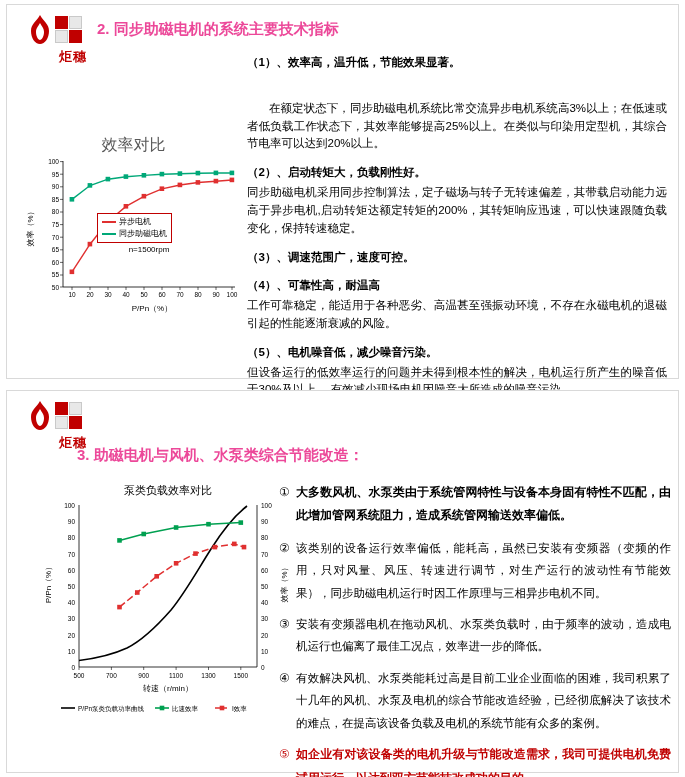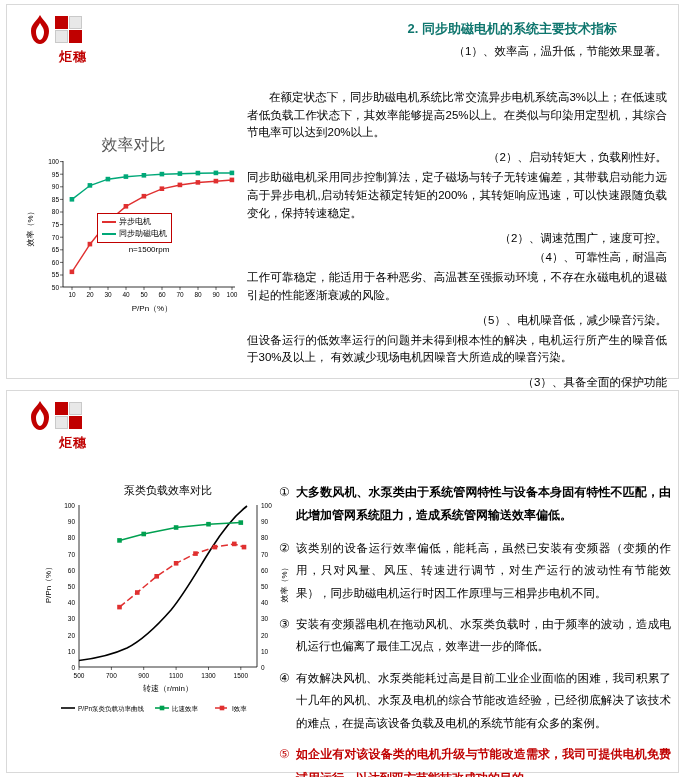--- a/index.html
+++ b/index.html
@@ -59,42 +59,41 @@
     font-weight: bold;
     letter-spacing: 1px;
     text-align: right;
     margin-top: 3px;
     padding-left: 2px;
   }
 
   
   .slide-title {
     position: absolute;
-    font-size: 13px;
+    font-size: 15px;
     font-weight: bold;
-    color: #0f766e;
-    text-align: right;
+    color: #ec4899;
+    text-align: left;
   }
   #slide-1 .slide-title { left: 90px; top: 15px; width: 520px; }
   #slide-2 .slide-title { left: 70px; top: 55px; width: 560px; }
 
   
   .s1-right {
     position: absolute;
     left: 240px;
     top: 38px;
     width: 420px;
     font-size: 11.5px;
     line-height: 1.55;
     color: #000;
   }
   .s1-right .h {
-    font-weight: normal;
-    margin: 0 0 2px 0;
-    text-align: right;
+    font-weight: bold;
+    margin: 11px 0 2px 0;
   }
   .s1-right .p {
     margin: 0 0 7px 0;
     text-align: justify;
     text-indent: 0;
   }
   .s1-right .p.ind { text-indent: 22px; margin-top: 28px; }
 
   
   .chart1-wrap {
@@ -288,21 +287,21 @@
         <span>同步助磁电机</span>
       </div>
     </div>
   </div>
 
   <div class="s1-right">
     <div class="h">（1）、效率高，温升低，节能效果显著。</div>
     <div class="p ind">在额定状态下，同步助磁电机系统比常交流异步电机系统高3%以上；在低速或者低负载工作状态下，其效率能够提高25%以上。在类似与印染用定型机，其综合节电率可以达到20%以上。</div>
     <div class="h">（2）、启动转矩大，负载刚性好。</div>
     <div class="p">同步助磁电机采用同步控制算法，定子磁场与转子无转速偏差，其带载启动能力远高于异步电机,启动转矩达额定转矩的200%，其转矩响应迅速，可以快速跟随负载变化，保持转速稳定。</div>
-    <div class="h">（2）、调速范围广，速度可控。</div>
+    <div class="h">（3）、调速范围广，速度可控。</div>
     <div class="h">（4）、可靠性高，耐温高</div>
     <div class="p">工作可靠稳定，能适用于各种恶劣、高温甚至强振动环境，不存在永磁电机的退磁引起的性能逐渐衰减的风险。</div>
     <div class="h">（5）、电机噪音低，减少噪音污染。</div>
     <div class="p">但设备运行的低效率运行的问题并未得到根本性的解决，电机运行所产生的噪音低于30%及以上， 有效减少现场电机因噪音大所造成的噪音污染。</div>
     <div class="h">（3）、具备全面的保护功能</div>
     <div class="p ind">所配套的驱动器具备国内领先的同步助磁电机无位置传感器控制技术，具备了全面的保护功能（过压、欠压、过流、短路、过载等）。</div>
   </div>
 </div>
 
 <div class="slide" id="slide-2">
@@ -314,20 +313,21 @@
         <path d="M13 8 C11 12 9 13 9 17 C9 21 11 25 13 25 C15 25 17 21 17 17 C17 13 15 12 13 8 Z" fill="#ffffff"></path>
       </svg>
       <div class="sq s1"></div>
       <div class="sq s2"></div>
       <div class="sq s3"></div>
       <div class="sq s4"></div>
     </div>
     <div class="name">炬穗</div>
   </div>
 
+  <div class="slide-title">3. 助磁电机与风机、水泵类综合节能改造：</div>
 
   <div class="chart2-wrap">
     <div class="chart2-title">泵类负载效率对比</div>
     <svg width="258" height="245" viewBox="0 0 258 245">
 
       <line x1="40" y1="22" x2="40" y2="184" stroke="#000" stroke-width="0.8"></line>
       <line x1="218" y1="22" x2="218" y2="184" stroke="#000" stroke-width="0.8"></line>
       <line x1="40" y1="184" x2="218" y2="184" stroke="#000" stroke-width="0.8"></line>
 
       <g font-size="6.5" fill="#000" font-family="Liberation Sans, sans-serif">

